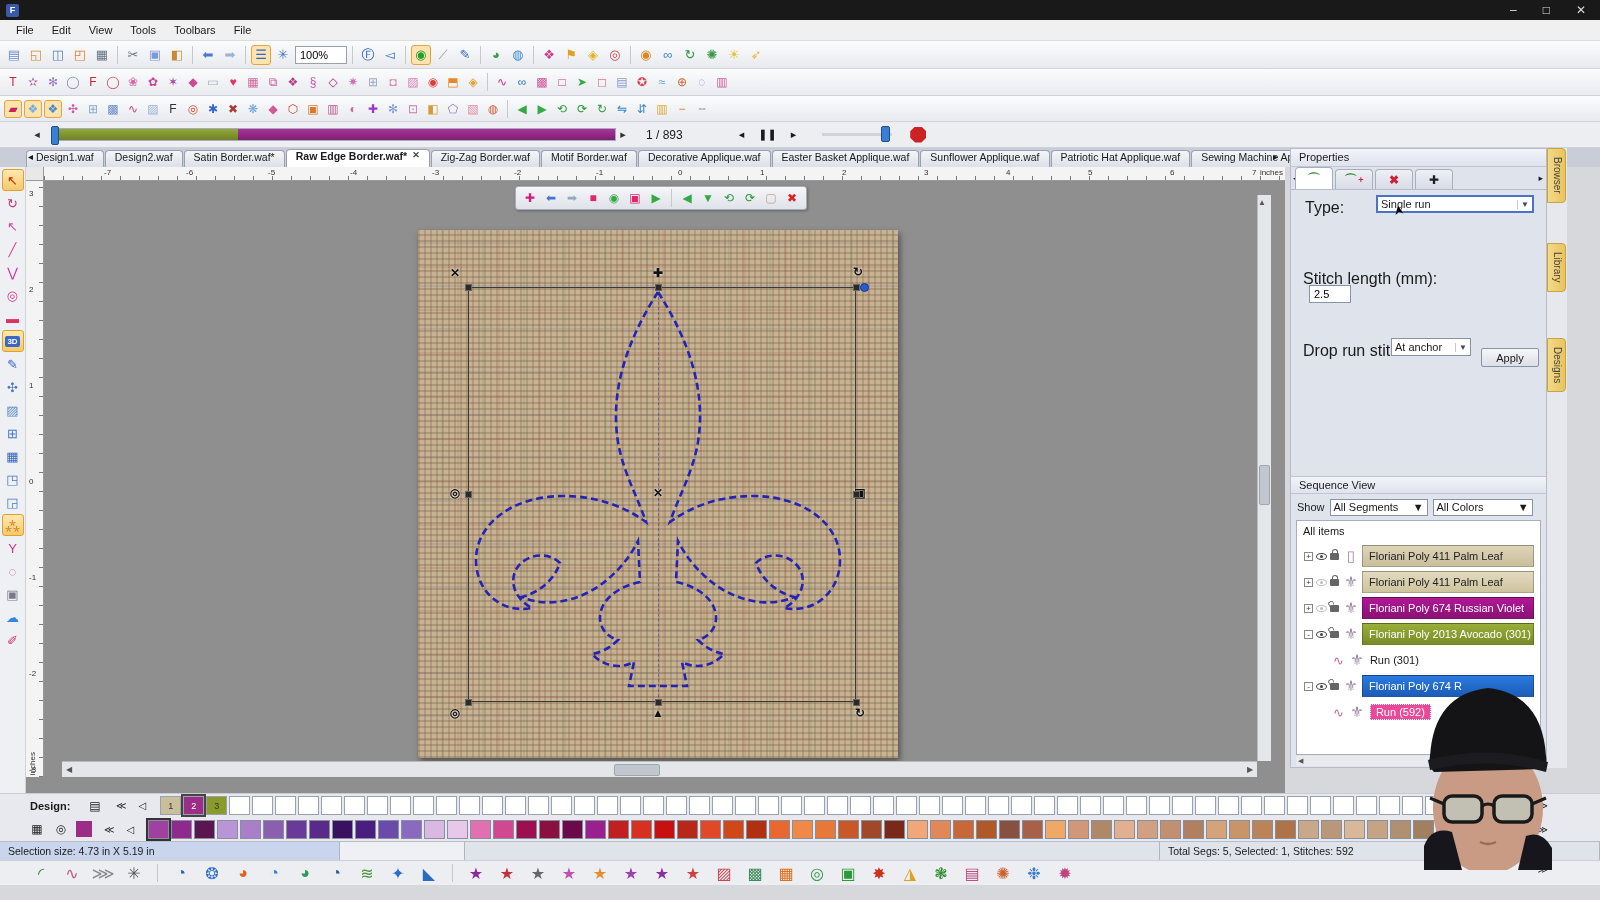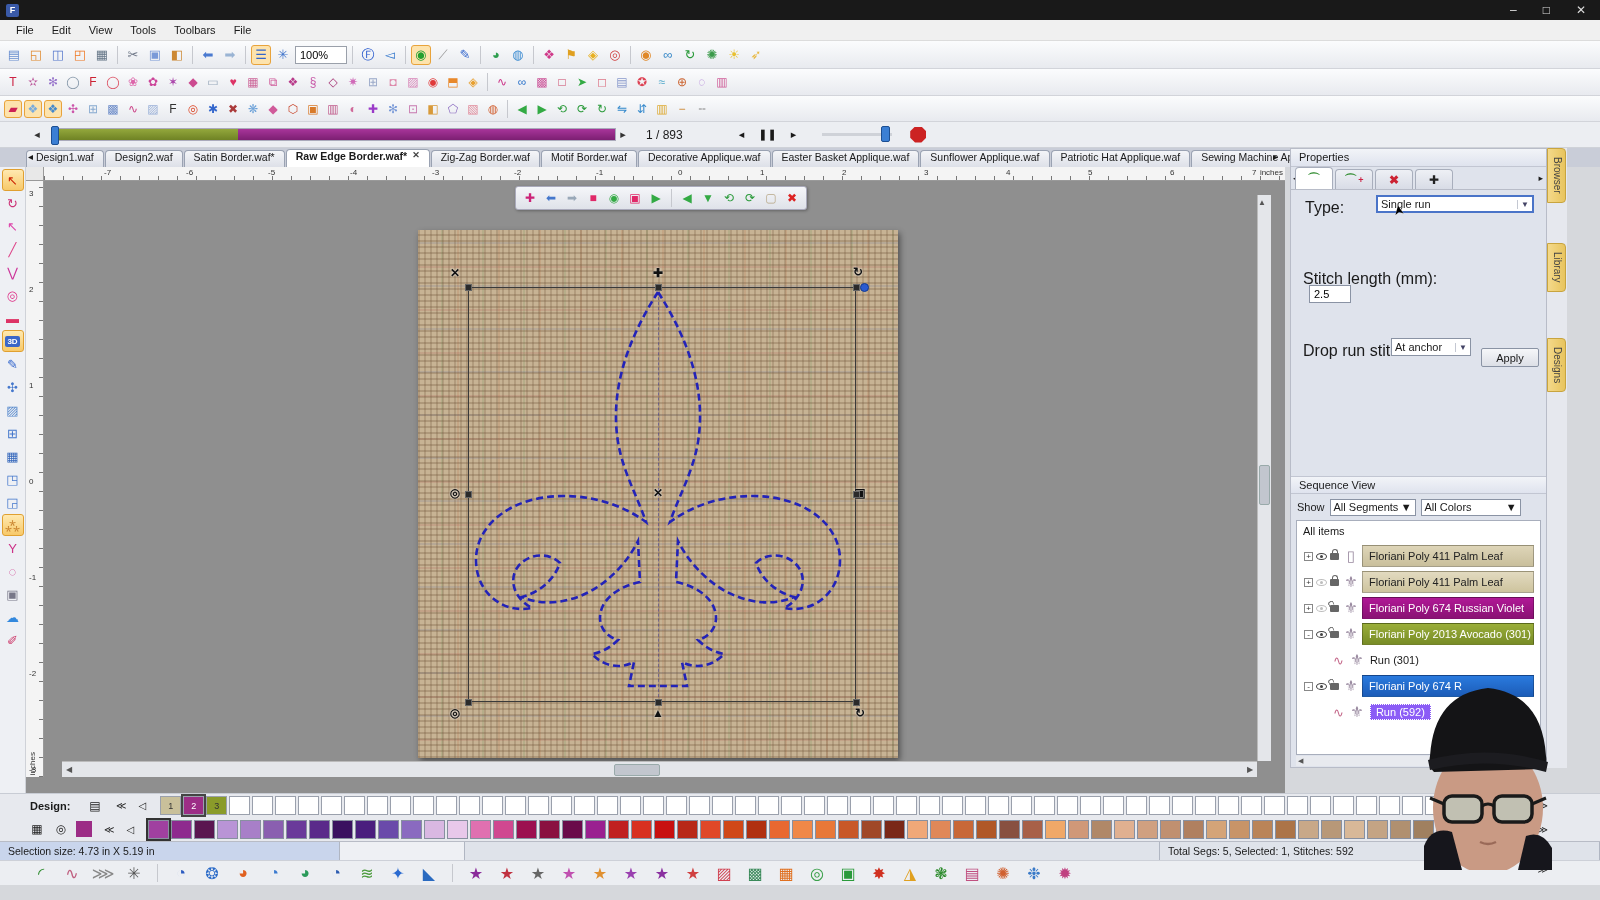--- a/index.html
+++ b/index.html
@@ -104,21 +104,21 @@
 .i-eye{width:11px;height:7px;border:1px solid #444;border-radius:50%;position:relative;display:inline-block}
 .i-eye::after{content:"";position:absolute;left:3px;top:1px;width:3px;height:3px;border-radius:50%;background:#444}
 .i-eye.dim{opacity:.35}
 .i-lock{width:9px;height:7px;background:#666;position:relative;display:inline-block;border-radius:1px}
 .i-lock::before{content:"";position:absolute;left:1.5px;top:-4px;width:4px;height:4px;border:1.5px solid #666;border-bottom:none;border-radius:3px 3px 0 0}
 .i-lock.open::before{left:-2px;transform:rotate(-25deg)}
 .fleur{font-size:15px;color:#9a8aa0;width:18px;text-align:center}
 .colorbar{flex:1;height:22px;display:flex;align-items:center;padding-left:6px;font-size:11px;border:1px solid rgba(0,0,0,.25);margin-right:6px}
 .seqchild{display:flex;align-items:center;height:26px;padding-left:30px;gap:4px;font-size:11px}
 .squig{color:#c4688a;font-size:13px}
-.childsel{background:#8b5cf6;color:#fff;padding:1px 5px;border:1px dotted #fff}
+.childsel{background:#ec4899;color:#fff;padding:1px 5px;border:1px dotted #fff}
 #seqhscroll{position:absolute;left:5px;bottom:1px;right:5px;height:10px;background:#e8eaef;display:flex;align-items:center;font-size:7px;color:#555;padding-left:2px}
 
 #sidestrip{position:absolute;left:1547px;top:148px;width:20px;height:620px;background:#e6e8ee}
 .sidetab{position:absolute;left:0;width:19px;background:linear-gradient(90deg,#f4d98a,#e8c45e);border:1px solid #c8a43e;border-radius:0 4px 4px 0;writing-mode:vertical-rl;font-size:10px;color:#444;padding:8px 2px;text-align:center}
 
 #designrow{position:absolute;left:0;top:793px;width:1600px;height:24px;background:#e7e9ee;border-top:1px solid #c8ccd4;display:flex;align-items:center}
 #palrow{position:absolute;left:0;top:817px;width:1600px;height:24px;background:#e7e9ee;display:flex;align-items:center}
 .rowlabel{font-size:11px;font-weight:bold;margin-left:30px;width:50px}
 .rowicon{width:18px;height:18px;display:flex;align-items:center;justify-content:center;font-size:12px;margin-left:6px}
 .rowarrows{font-size:10px;margin-left:12px;color:#222}
@@ -493,21 +493,21 @@
     <span class="plabel" style="left:12px;top:193px">Drop run stitch:</span>
     <div class="combo" style="left:100px;top:189px;width:80px">
       <span>At anchor</span>
         <span class="arr">▼</span>
     </div>
     <div id="applybtn">Apply</div>
 
     <div id="seqheader">Sequence View</div>
     <div id="showrow">
       <span>Show</span>
-      <div class="showcombo" style="width:86px">
+      <div class="showcombo" style="width:98px">
         <span>All Segments</span>
           <span class="arr">▼</span>
       </div>
       <div class="showcombo" style="width:100px">
         <span>All Colors</span>
           <span class="arr">▼</span>
       </div>
     </div>
     <div id="seqlist">
       <div id="allitems">All items</div>

